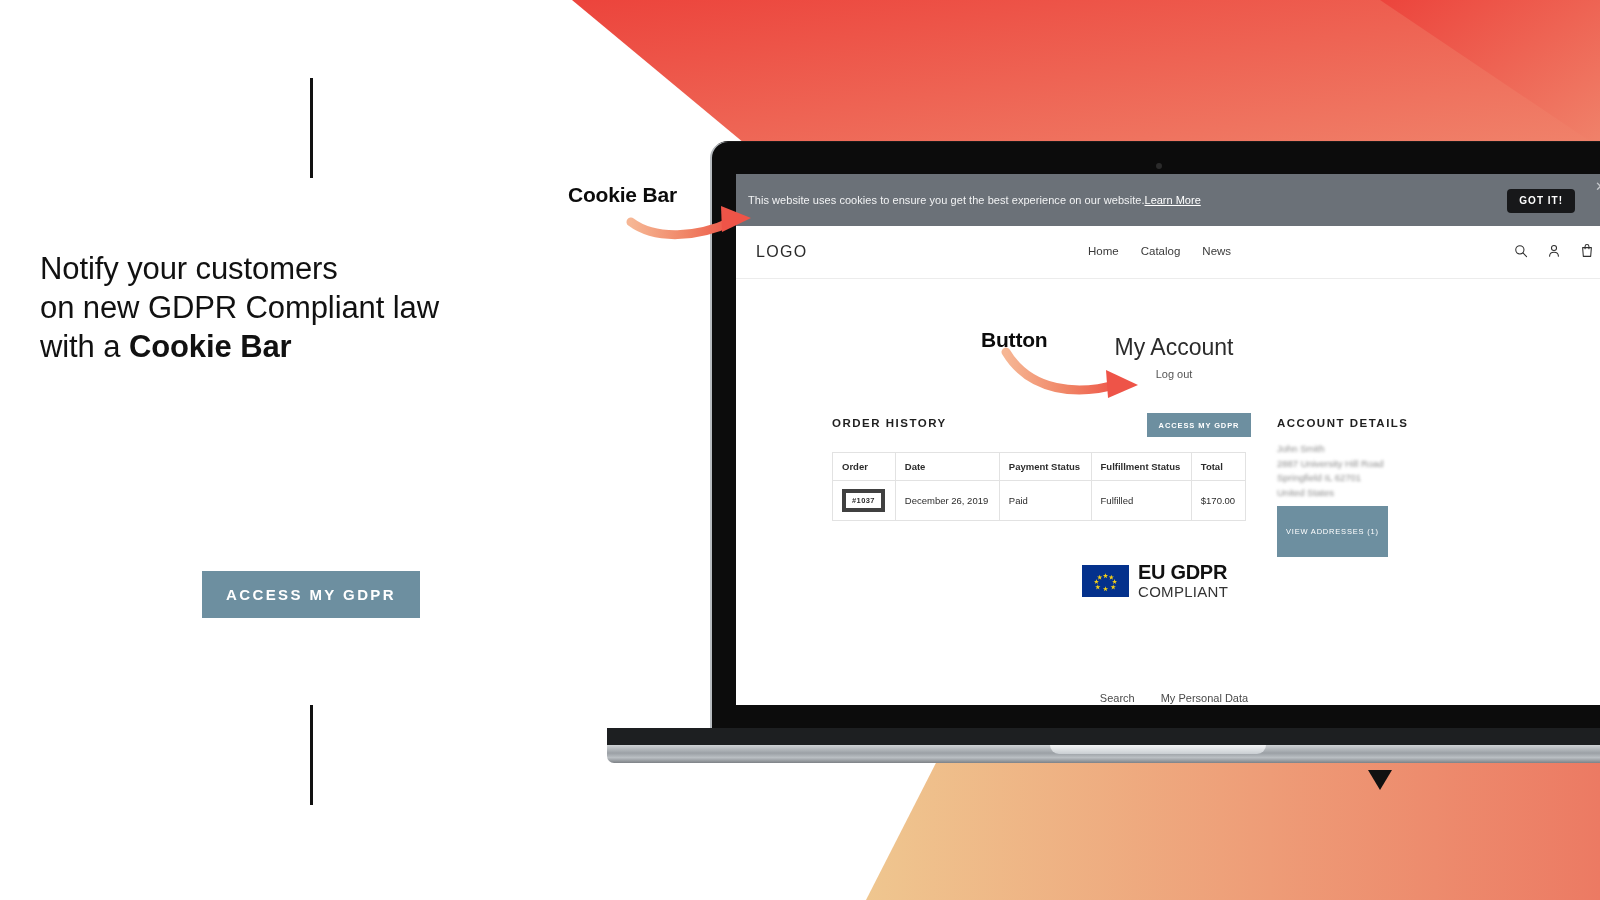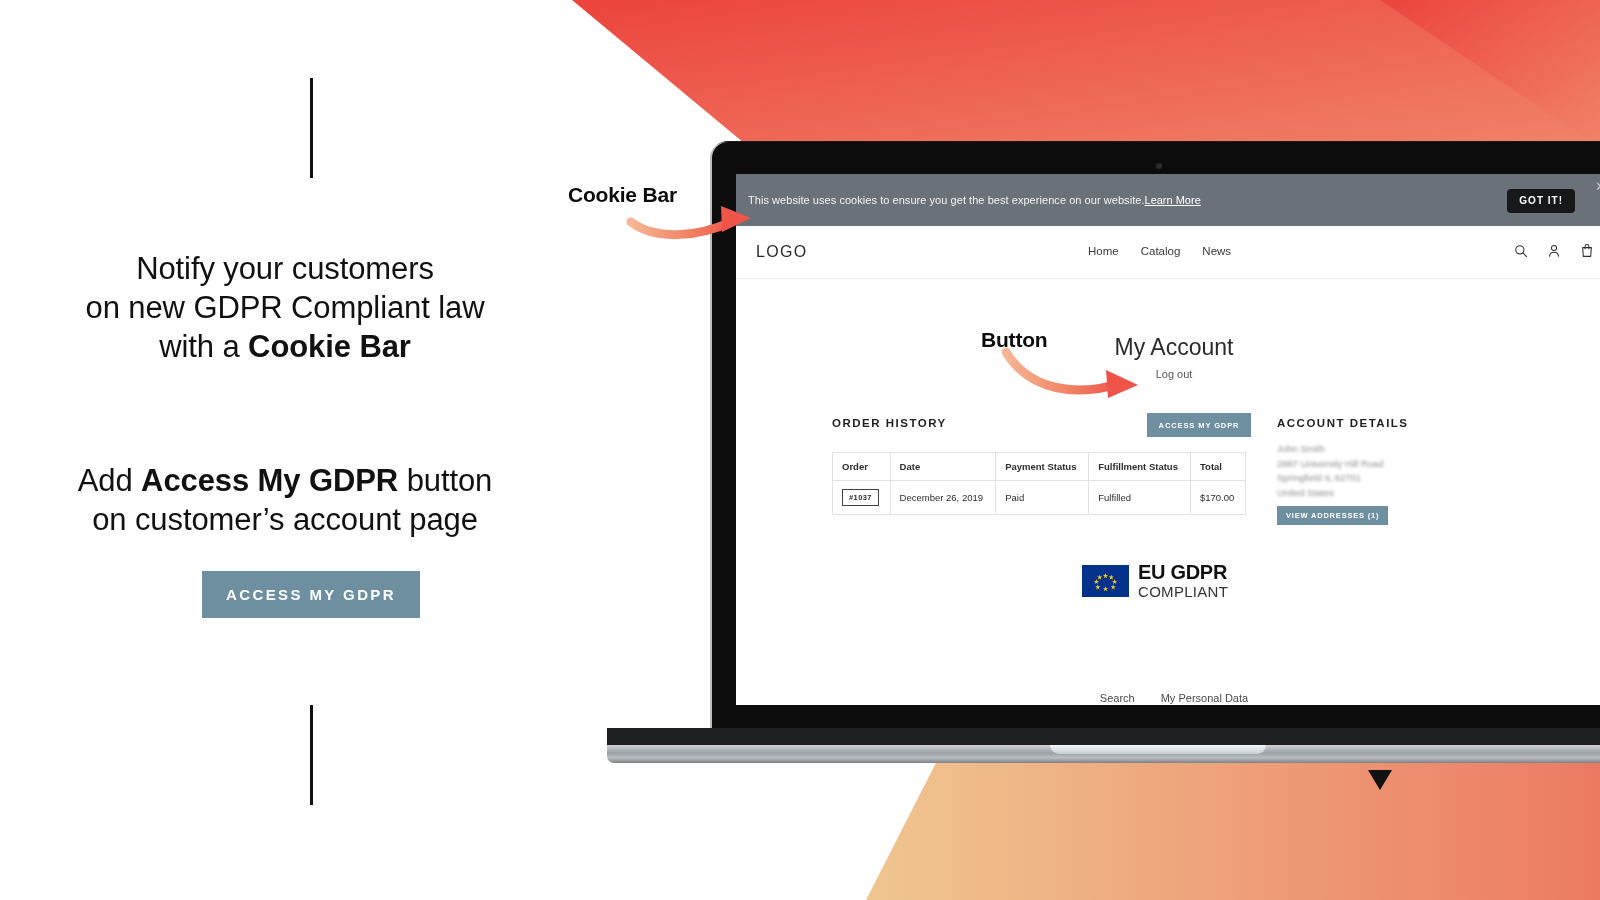--- a/index.html
+++ b/index.html
@@ -29,21 +29,21 @@
   .rule-top {
     position: absolute; left: 310px; top: 78px;
     width: 3px; height: 100px; background: #111;
   }
   .rule-bottom {
     position: absolute; left: 310px; top: 705px;
     width: 3px; height: 100px; background: #111;
   }
   .headline {
     position: absolute; left: 40px; top: 249px; width: 490px;
-    text-align: center; color: #111;
+    text-align: left; color: #111;
     font-size: 31px; line-height: 39px; font-weight: 400;
     letter-spacing: -0.1px;
   }
   .headline b { font-weight: 700; }
   .subline {
     position: absolute; left: 40px; top: 461px; width: 490px;
     text-align: center; color: #111;
     font-size: 31px; line-height: 39px; font-weight: 400;
     letter-spacing: -0.1px;
   }
@@ -200,36 +200,36 @@
   }
   table.orders th, table.orders td {
     border: 1px solid #e2e2e2;
     text-align: left; padding: 8px 9px;
     font-size: 9.5px; color: #2c2c2c; font-weight: 400;
     white-space: nowrap;
   }
   table.orders th { font-weight: 700; }
   td.order-cell { padding: 6px 9px; }
   .order-badge {
-    display: inline-block; border: 1px solid #404040;
+    display: inline-block; border: 4px solid #404040;
     padding: 3px 6px; font-size: 7.5px; font-weight: 700;
     letter-spacing: 0.4px; color: #2c2c2c; cursor: pointer;
   }
 
   .acct-lines {
     position: absolute; left: 541px; top: 268px;
     font-size: 9.5px; line-height: 14.5px; color: #8c8c8c;
     filter: blur(1.6px);
   }
   .view-addr-btn {
     position: absolute; left: 541px; top: 332px;
     background: #6d8fa0; color: #fff; border: none;
-    padding: 5px 9px;
+    padding: 21px 9px;
     font-family: "Liberation Sans", sans-serif;
-    font-size: 7.5px; font-weight: 700; letter-spacing: 0.8px;
+    font-size: 7.5px; font-weight: 400; letter-spacing: 0.8px;
     cursor: pointer;
   }
 
   
   .gdpr-badge {
     position: absolute; left: 346px; top: 388px;
     display: flex; align-items: center; gap: 9px;
   }
   .eu-flag { position: relative; width: 47px; height: 32px; background: #04318c; }
   .badge-text { line-height: 1; }
@@ -279,24 +279,20 @@
   <div class="left-col">
     <div class="rule-top"></div>
     <div class="rule-bottom"></div>
 
     <div class="headline">
       <span>Notify your customers</span><br>
       <span>on new  GDPR Compliant law</span><br>
       <span>with a </span><b>Cookie Bar</b>
     </div>
 
-    <div class="subline">
-      <span>Add </span><b>Access My GDPR</b><span> button</span><br>
-      <span>on customer’s account page</span>
-    </div>
 
     <button class="cta-button">
       <span>ACCESS MY GDPR</span>
     </button>
   </div>
 
   <div class="callout-cookie">Cookie Bar</div>
   <svg id="arrow-cookie" class="arrow-svg" width="135" height="45" viewBox="0 0 135 45">
     <path d="M6 26 C 30 44, 72 42, 108 25" stroke="url(#gradArrow)" stroke-width="9" fill="none" stroke-linecap="round"></path>
     <polygon points="96,10 126,22 97,36" fill="#ee5448"></polygon>

